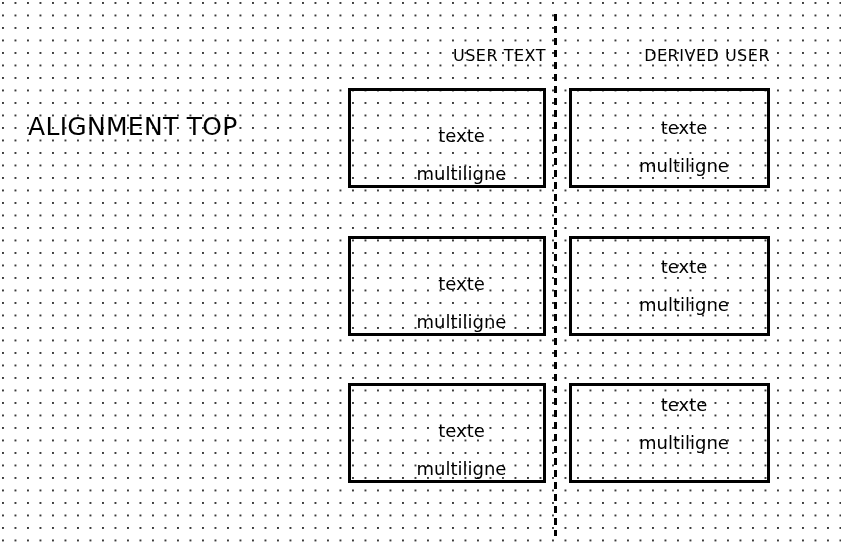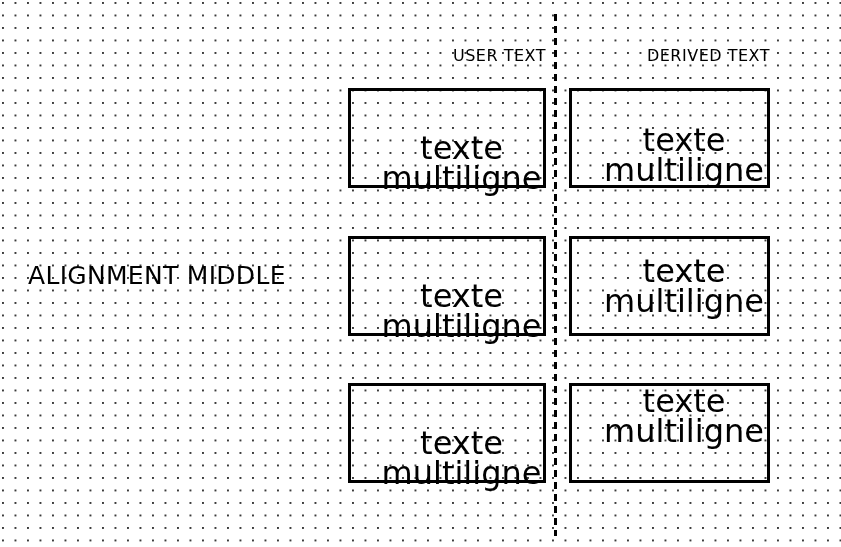--- a/index.html
+++ b/index.html
@@ -69,22 +69,22 @@
     box-sizing: border-box;
     border: 3px solid #000000;
     background: transparent;
     overflow: visible;
   }
   .txtbox .content {
     position: absolute;
     left: -3px;
     right: -3px;
     text-align: center;
-    font-size: 32px;
-    line-height: 30px;
+    font-size: 18px;
+    line-height: 38px;
     white-space: pre-line;
     padding-left: 29px;
   }
   
   .va-top    .content { top: 0px; }
   .va-middle .content { top: 50%; transform: translateY(-50%); }
   .va-bottom .content { bottom: 0px; }
   
   .va-overflow-bottom .content { bottom: -8px; }
 
@@ -98,34 +98,34 @@
 </style>
 </head>
 <body>
 
 <div id="canvas">
 
   <div class="divider"></div>
 
   <div class="col-header user">USER TEXT</div>
 
-  <div class="col-header derived">DERIVED TEXT</div>
+  <div class="col-header derived">DERIVED USER</div>
 
+  <div class="row-label r0">ALIGNMENT TOP</div>
 
   <div class="txtbox col-user row-0 va-overflow-bottom">
     <div class="content">texte
 multiligne</div>
   </div>
 
   <div class="txtbox col-derived row-0 va-bottom">
     <div class="content">texte
 multiligne</div>
   </div>
 
-  <div class="row-label r1">ALIGNMENT MIDDLE</div>
 
   <div class="txtbox col-user row-1 va-overflow-bottom">
     <div class="content">texte
 multiligne</div>
   </div>
 
   <div class="txtbox col-derived row-1 va-middle">
     <div class="content">texte
 multiligne</div>
   </div>

